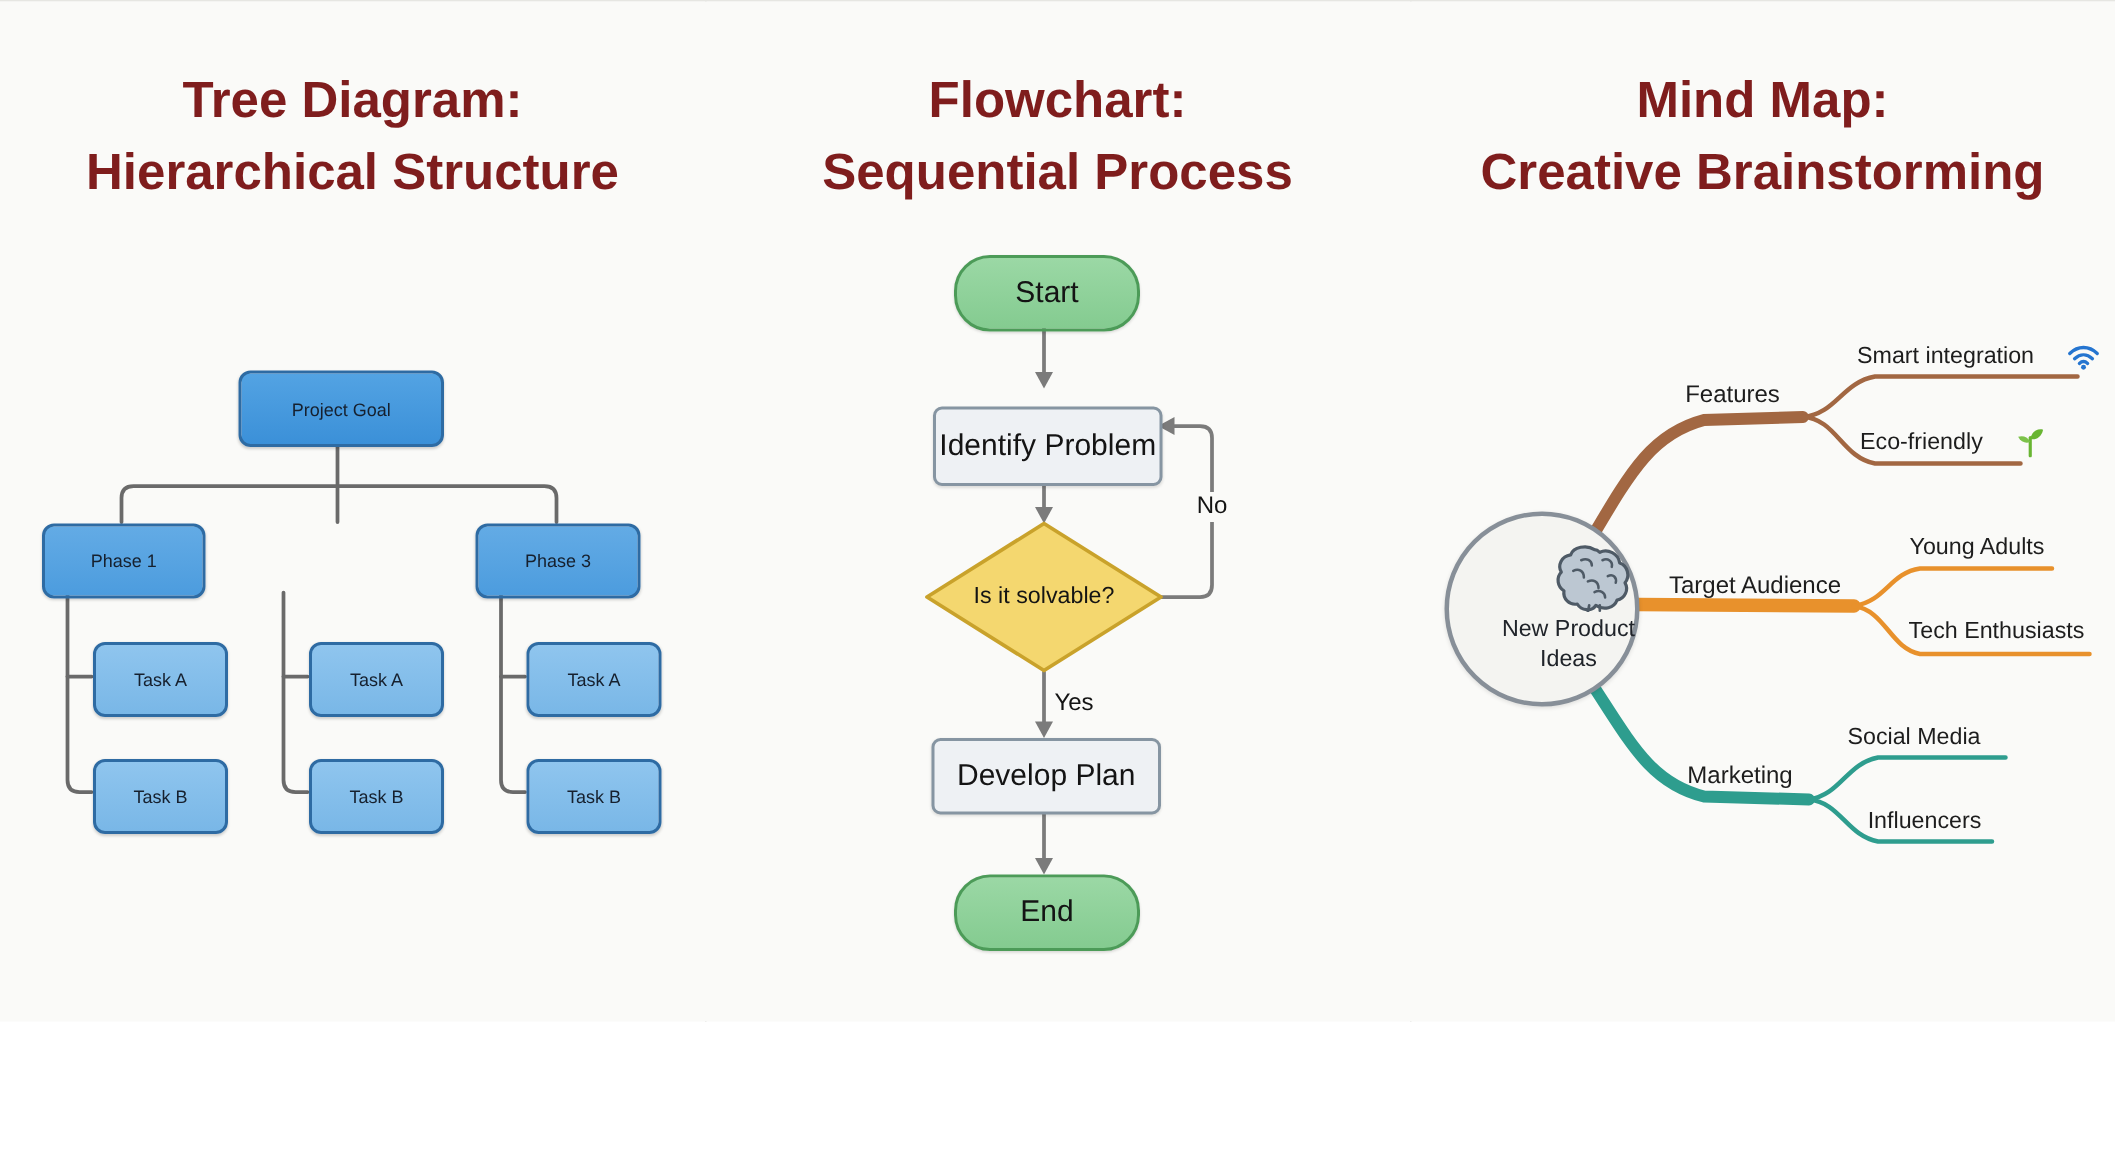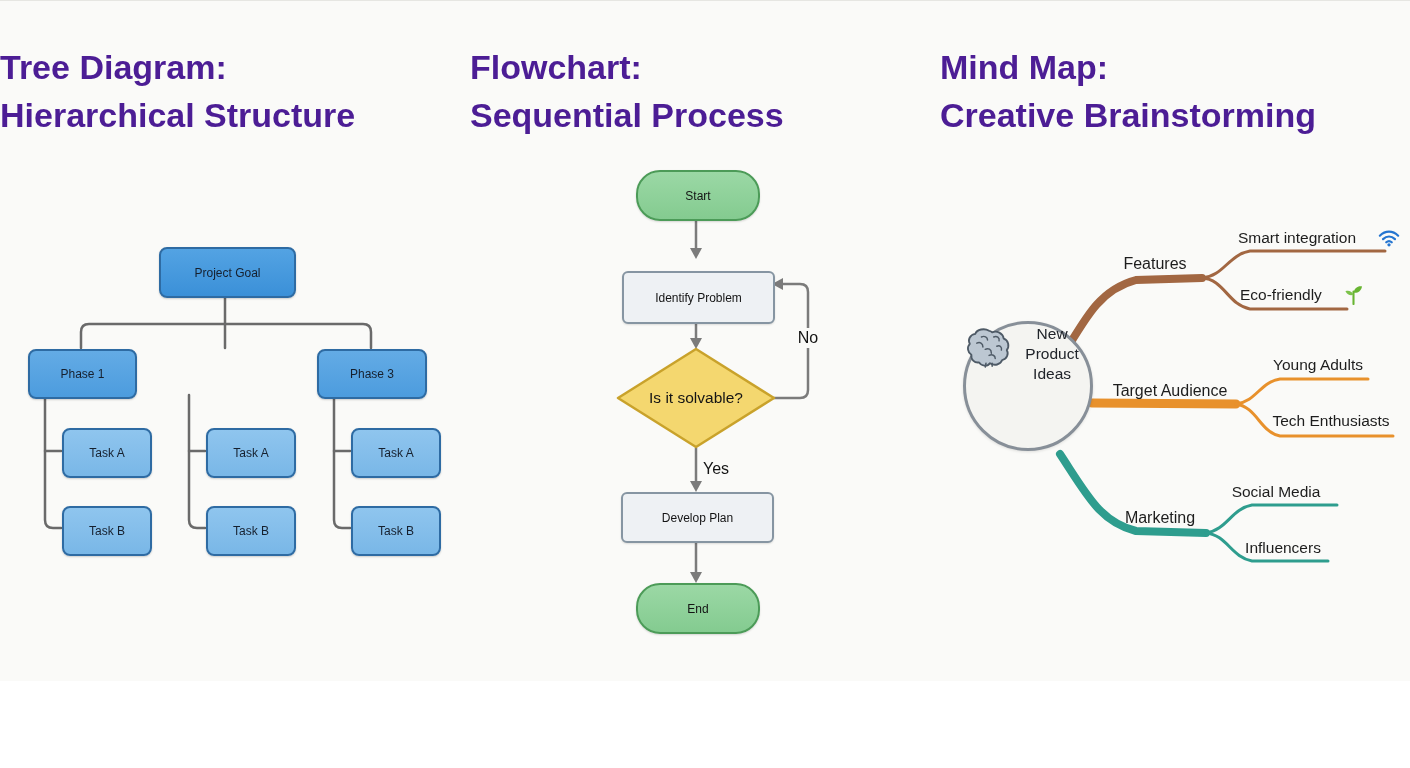--- a/index.html
+++ b/index.html
@@ -3,46 +3,46 @@
 <meta charset="utf-8">
 <style>
   html,body{margin:0;padding:0;background:#ffffff;}
   .canvas{position:relative;width:1410px;height:768px;overflow:hidden;
           font-family:"Liberation Sans","DejaVu Sans",sans-serif;border-top:1px solid #e6e6e2;}
   .panels{position:absolute;left:0;top:0;width:1410px;height:680px;}
   .panel{position:absolute;top:0;height:680px;width:470px;background:#fafaf8;}
   .panel.p1{left:0;border-right:1px solid #c9c9c7;}
   .panel.p2{left:470px;border-right:1px solid #c9c9c7;}
   .panel.p3{left:940px;}
-  .panel-title{position:absolute;top:42px;left:0;width:100%;
-               font-size:34px;font-weight:700;color:#4c1d95;line-height:48px;letter-spacing:0px;}
+  .panel-title{position:absolute;top:42px;left:0;width:100%;text-align:center;
+               font-size:34px;font-weight:700;color:#7f1d1d;line-height:48px;letter-spacing:0px;}
   svg.layer{position:absolute;left:0;top:0;width:470px;height:680px;}
 
   
   .tnode{position:absolute;display:flex;align-items:center;justify-content:center;
          border:2px solid #2e6ba3;border-radius:8px;font-size:12px;font-weight:500;color:#16202e;
          box-shadow:0 1px 2px rgba(0,0,0,0.18);}
   .tnode.root{background:linear-gradient(#53a3e3,#3b90d8);}
   .tnode.phase{background:linear-gradient(#63abe5,#4c9cde);}
   .tnode.task{background:linear-gradient(#8fc5ee,#79b7e7);}
 
   
   .fnode{position:absolute;display:flex;align-items:center;justify-content:center;
-         font-size:12px;font-weight:500;color:#141414;}
+         font-size:20px;font-weight:500;color:#141414;}
   .pill{background:linear-gradient(#9bd8a5,#84cb90);border:2px solid #4c9b58;border-radius:24px;
         box-shadow:0 1px 2px rgba(0,0,0,0.15);}
   .process{background:#eef1f4;border:2px solid #8695a2;border-radius:6px;
            box-shadow:0 1px 2px rgba(0,0,0,0.12);}
   .edge-label{position:absolute;font-size:16px;font-weight:500;color:#141414;transform:translate(-50%,-50%);}
   .masked{background:#fafaf8;padding:1px 3px;}
 
   
-  .center-node{position:absolute;left:23px;top:320px;width:130px;height:130px;border-radius:50%;
+  .center-node{position:absolute;left:23px;top:340px;width:130px;height:130px;border-radius:50%;
                background:#f4f4f1;border:3px solid #878f98;box-sizing:border-box;
-               display:flex;flex-direction:row;align-items:flex-start;justify-content:center;gap:2px;
+               display:flex;flex-direction:column;align-items:flex-end;justify-content:center;gap:2px;
                box-shadow:0 1px 3px rgba(0,0,0,0.12);}
   .center-text{font-size:15.5px;font-weight:500;color:#20242a;line-height:20px;text-align:center;}
   .mlabel{position:absolute;font-size:16px;font-weight:500;color:#1d1d1d;transform:translate(-50%,-50%);white-space:nowrap;}
   .mleaf{position:absolute;font-size:15.5px;font-weight:500;color:#1d1d1d;display:flex;align-items:center;gap:22px;white-space:nowrap;}
 </style>
 </head>
 <body>
 
 <div class="canvas">
   <div class="panels">

